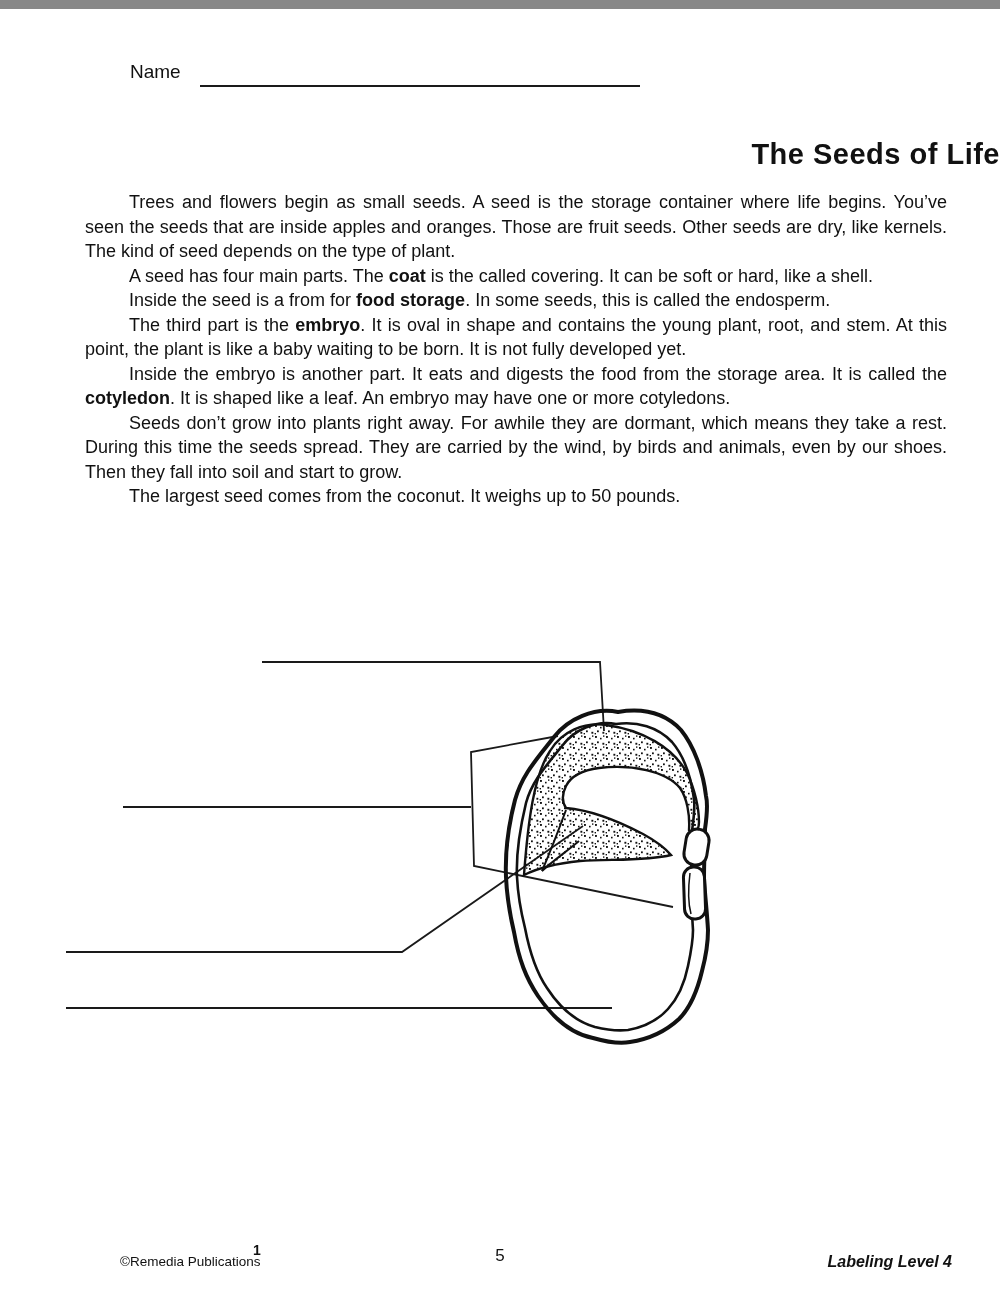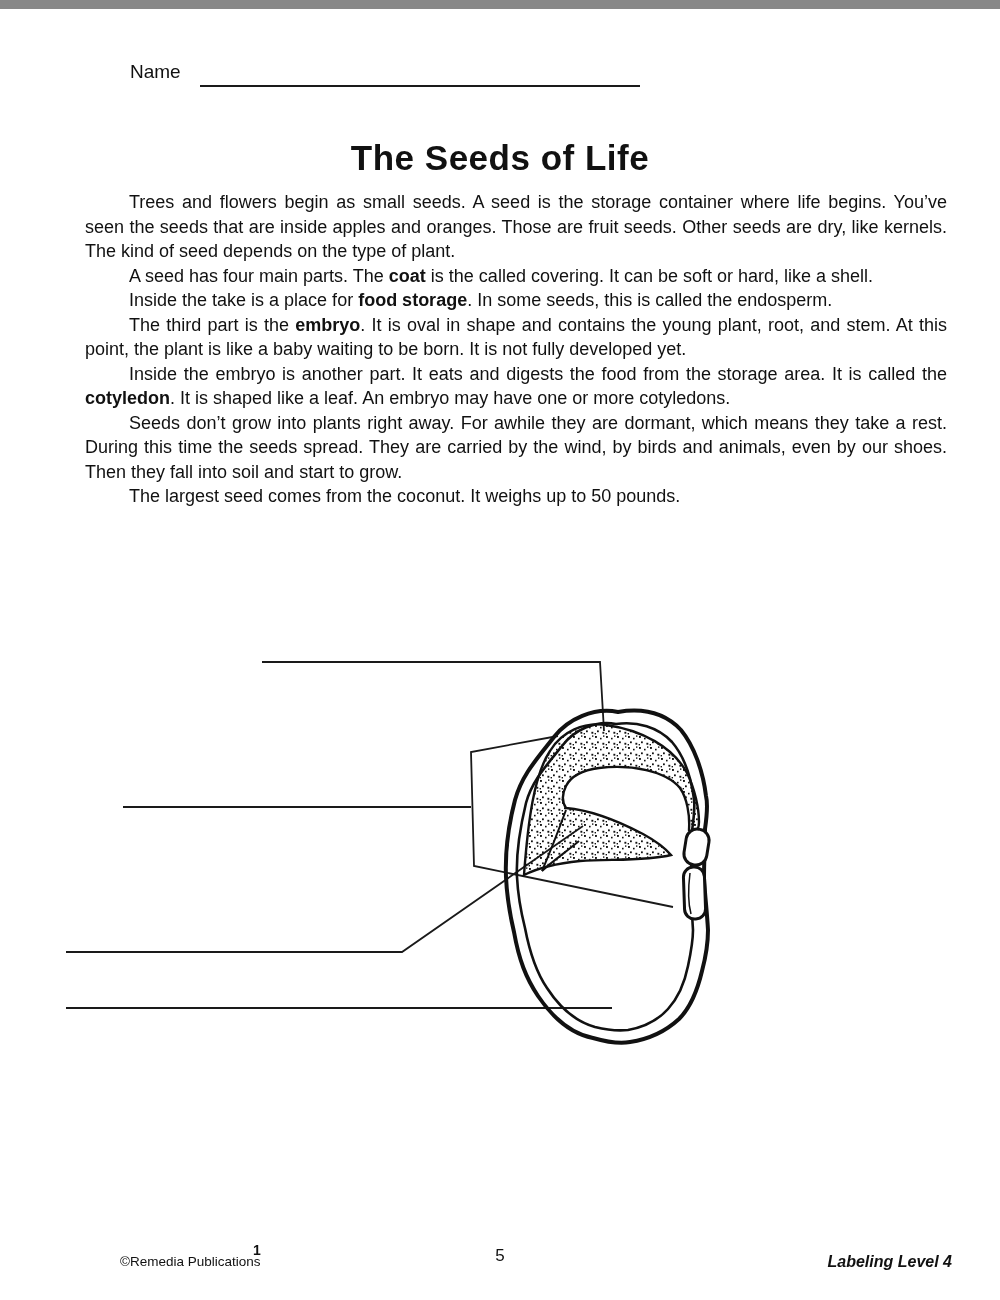--- a/index.html
+++ b/index.html
@@ -4,22 +4,22 @@
 <style>
   html,body{margin:0;padding:0;background:#888;}
   .page{
     position:relative;width:1000px;height:1300px;background:#ffffff;
     margin:9px auto;font-family:Liberation Sans, sans-serif;color:#111;
     overflow:hidden;
   }
   .name-row{position:absolute;left:130px;top:52px;font-size:19px;}
   .name-line{position:absolute;left:200px;top:55px;width:440px;height:21px;
     border-bottom:2px solid #1a1a1a;}
-  .title{position:absolute;left:0;right:0;top:129px;text-align:center;
-    font-size:35px;font-weight:bold;letter-spacing:.5px;margin:0;}
+  .title{position:absolute;left:0;right:0;top:129px;text-align:right;
+    font-size:29px;font-weight:bold;letter-spacing:.5px;margin:0;}
   .body-text{position:absolute;left:85px;top:181px;width:862px;
     font-size:18px;line-height:24.5px;text-align:justify;}
   .body-text p{margin:0;text-indent:44px;}
   .body-text b{font-weight:bold;}
   .exercise{position:absolute;left:85px;top:535px;font-size:19px;font-weight:bold;}
   .diagram{position:absolute;left:0;top:600px;width:1000px;height:470px;}
   .diagram svg{position:absolute;left:0;top:0;}
   .dnum{position:absolute;font-size:14px;font-weight:bold;color:#111;}
   .dnum1{left:253px;top:633px;}
   .footer-pub{position:absolute;left:120px;top:1245px;font-size:13.5px;}
@@ -33,21 +33,21 @@
 <div class="page">
 
   <div class="name-row">Name</div>
   <div class="name-line"></div>
 
   <h1 class="title">The Seeds of Life</h1>
 
   <div class="body-text">
       <p><span>Trees and flowers begin as small seeds. A seed is the storage container where life begins. You’ve seen the seeds that are inside apples and oranges. Those are fruit seeds. Other seeds are dry, like kernels. The kind of seed depends on the type of plant.</span></p>
       <p><span>A seed has four main parts. The </span><b>coat</b><span> is the called covering. It can be soft or hard, like a shell.</span></p>
-      <p><span>Inside the take is a place for </span><b>food storage</b><span>. In some seeds, this is called the endosperm.</span></p>
+      <p><span>Inside the seed is a from for </span><b>food storage</b><span>. In some seeds, this is called the endosperm.</span></p>
       <p><span>The third part is the </span><b>embryo</b><span>. It is oval in shape and contains the young plant, root, and stem. At this point, the plant is like a baby waiting to be born. It is not fully developed yet.</span></p>
       <p><span>Inside the embryo is another part. It eats and digests the food from the storage area. It is called the </span><b>cotyledon</b><span>. It is shaped like a leaf. An embryo may have one or more cotyledons.</span></p>
       <p><span>Seeds don’t grow into plants right away. For awhile they are dormant, which means they take a rest. During this time the seeds spread. They are carried by the wind, by birds and animals, even by our shoes. Then they fall into soil and start to grow.</span></p>
       <p><span>The largest seed comes from the coconut. It weighs up to 50 pounds.</span></p>
     </div>
 
 
   <div class="diagram">
     <svg width="1000" height="470" viewBox="0 600 1000 470">
       <defs>

